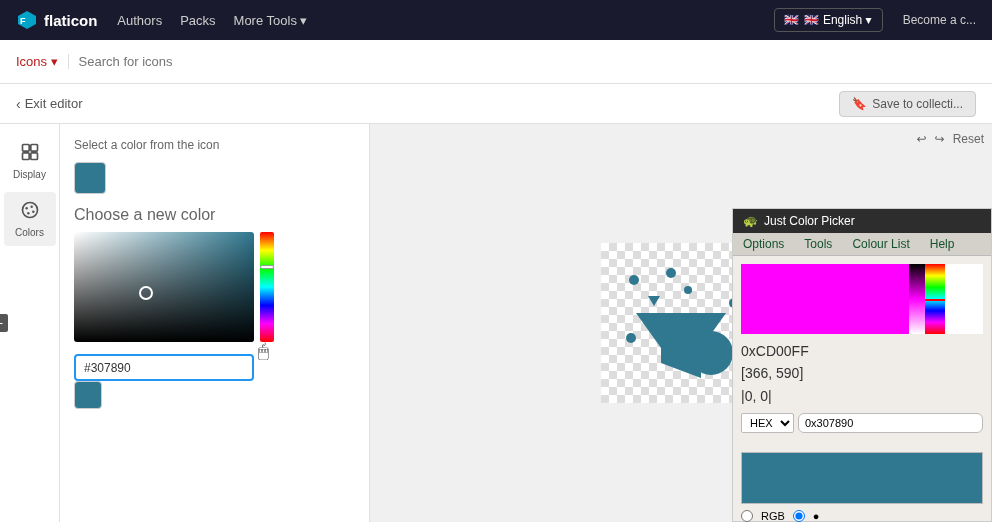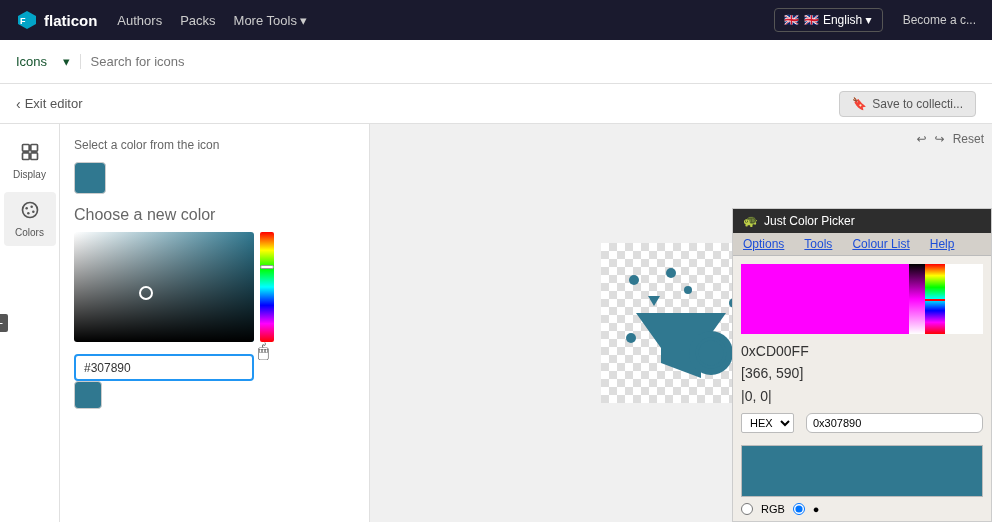--- a/index.html
+++ b/index.html
@@ -64,23 +64,23 @@
       height: 44px;
       display: flex;
       align-items: center;
       padding: 0 16px;
       border-bottom: 1px solid #e0e0e0;
       gap: 10px;
     }
     .icons-dropdown {
       display: flex;
       align-items: center;
-      gap: 16px;
+      gap: 4px;
       font-size: 13px;
-      color: #14532d;
+      color: #b91c1c;
       cursor: pointer;
       border-right: 1px solid #ddd;
       padding-right: 10px;
     }
     .search-input {
       border: none;
       outline: none;
       font-size: 13px;
       color: #999;
       flex: 1;
@@ -311,23 +311,22 @@
     }
     .jcp-menu {
       display: flex;
       gap: 0;
       background: #d4d0ca;
       border-bottom: 1px solid #bbb;
     }
     .jcp-menu-item {
       padding: 4px 10px;
       font-size: 12px;
-      color: #1d4ed8;
-      cursor: pointer;
-      text-decoration: underline;
+      color: #14532d;
+      cursor: pointer;
     }
 
     .jcp-content {
       padding: 8px;
     }
     .jcp-color-preview {
       width: 100%;
       height: 70px;
       display: flex;
       margin-bottom: 6px;
@@ -343,22 +342,22 @@
     }
     .jcp-color-info {
       font-size: 14px;
       color: #333;
       margin-bottom: 6px;
       line-height: 1.6;
     }
     .jcp-hex-row {
       display: flex;
       align-items: center;
-      gap: 12px;
-      margin-bottom: 12px;
+      gap: 4px;
+      margin-bottom: 19px;
     }
     .jcp-select {
       background: white;
       border: 1px solid #bbb;
       font-size: 11px;
       padding: 2px 4px;
       border-radius: 2px;
     }
     .jcp-hex-value {
       background: white;

